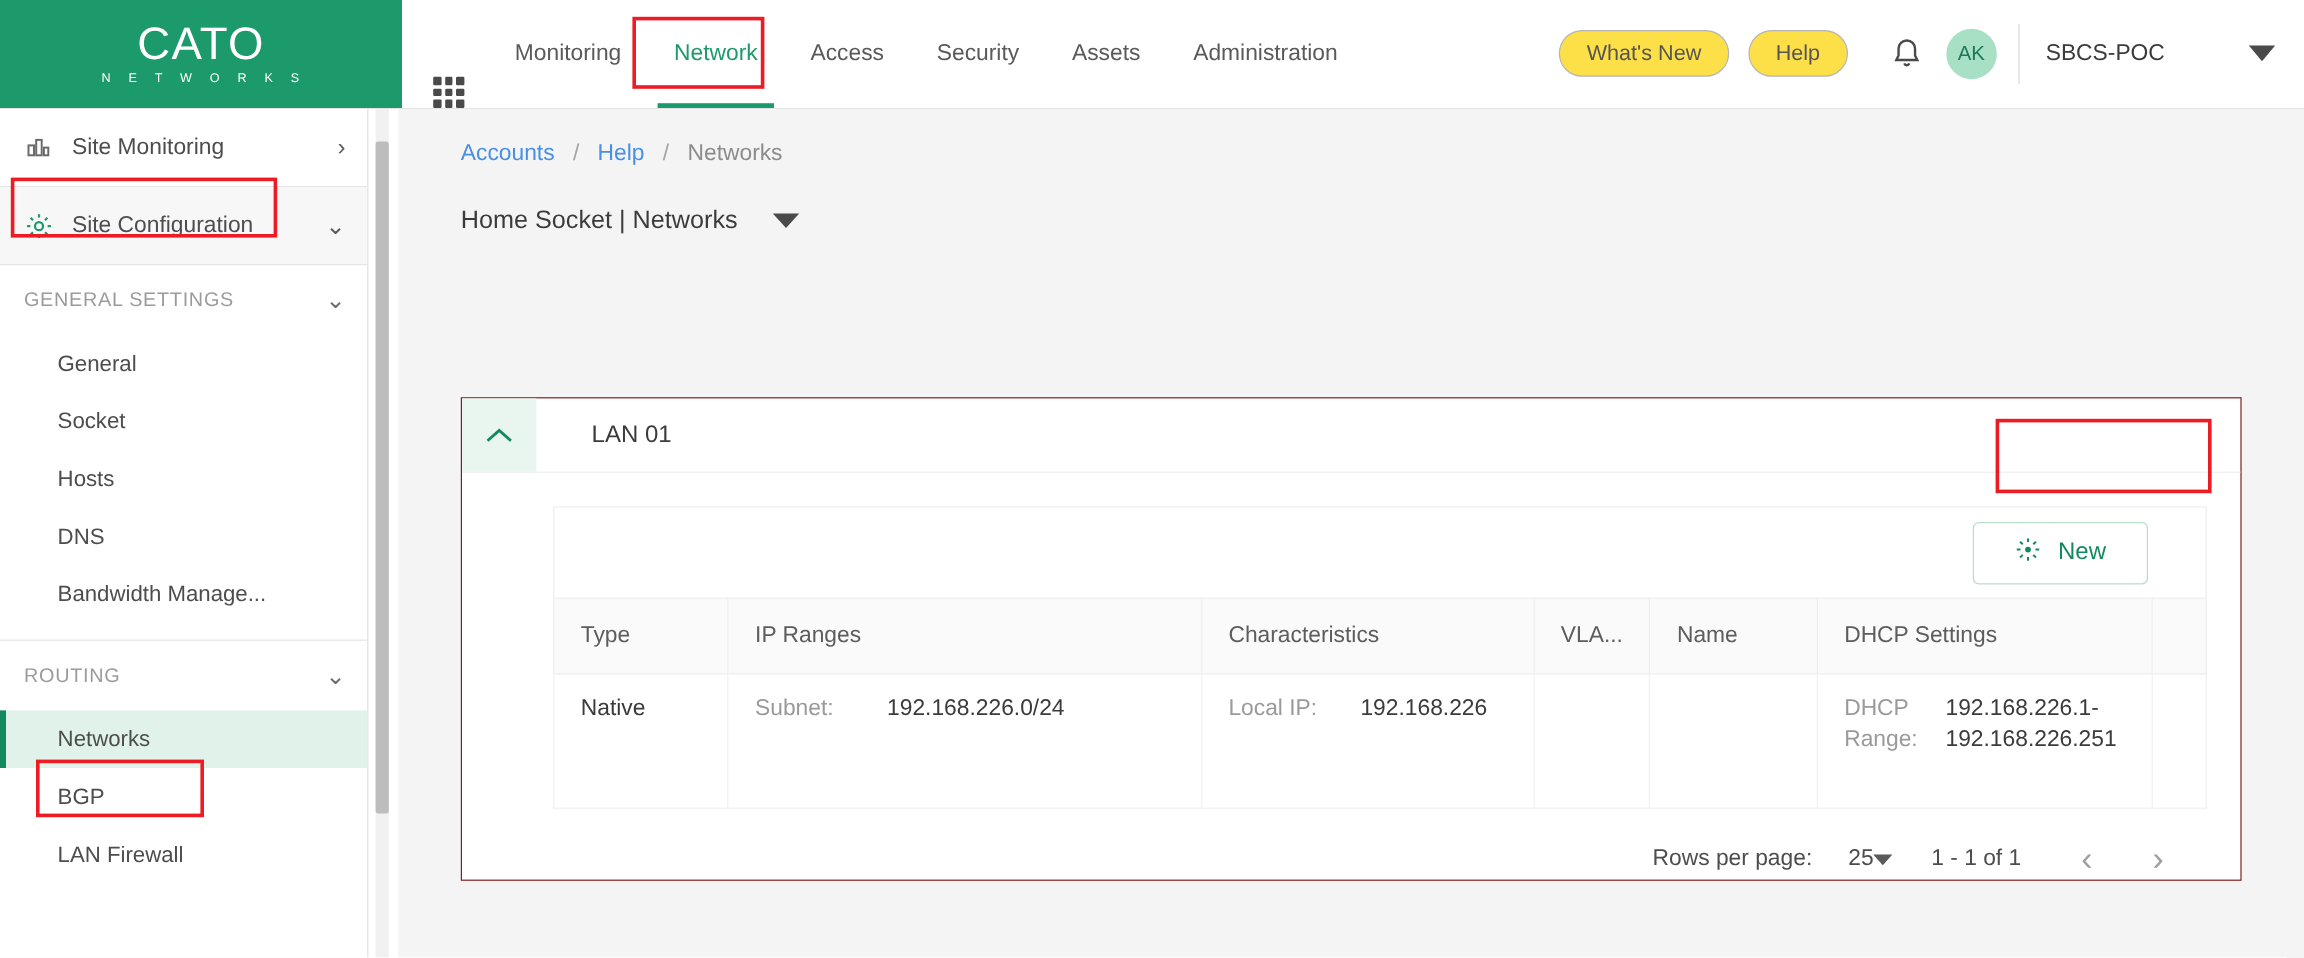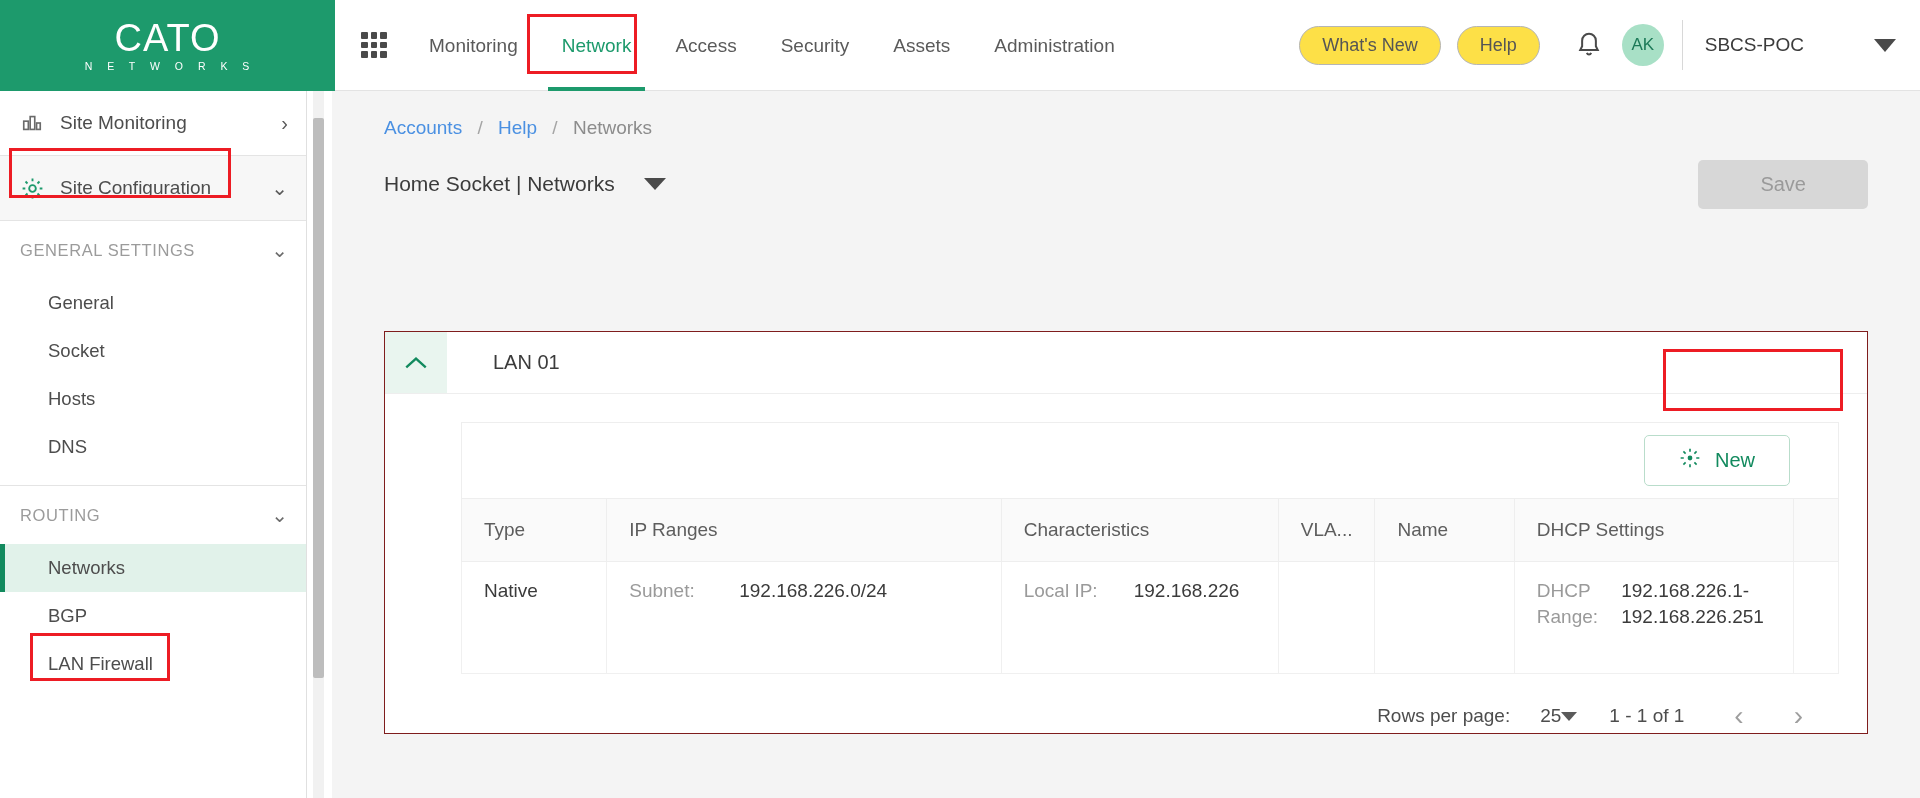--- a/index.html
+++ b/index.html
@@ -10,21 +10,21 @@
     overflow: hidden;
   }
 
   #app { position: relative; width: 1920px; height: 798px; background:#fff; }
 
   
   .topbar {
     position: absolute; top: 0; left: 0; width: 1920px; height: 91px;
     background: #ffffff;
     border-bottom: 1px solid #e3e3e3;
-    display: flex; align-items: center;
+    display: flex; align-items: flex-end;
   }
   .logo-block {
     width: 335px; height: 91px; background: #1d9a6c;
     display: flex; flex-direction: column;
     align-items: center; justify-content: center;
     flex: 0 0 335px;
   }
   .logo-main {
     color: #fff; font-size: 38px; letter-spacing: 1px;
     font-weight: 400; line-height: 38px;
@@ -283,20 +283,21 @@
     <div class="side-div"></div>
 
     <div class="side-group">
       <span class="glabel">GENERAL SETTINGS</span>
       <span class="gchev">⌄</span>
     </div>
     <div class="side-sub">General</div>
     <div class="side-sub">Socket</div>
     <div class="side-sub">Hosts</div>
     <div class="side-sub">DNS</div>
+    <div class="side-sub">Bandwidth Manage...</div>
     <div class="side-div" style="margin-top:14px;"></div>
 
     <div class="side-group">
       <span class="glabel">ROUTING</span>
       <span class="gchev">⌄</span>
     </div>
     <div class="side-sub selected">Networks</div>
     <div class="side-sub">BGP</div>
     <div class="side-sub">LAN Firewall</div>
   </div>
@@ -315,21 +316,20 @@
       <a>Accounts</a>
       <span class="sep">/</span>
       <a>Help</a>
       <span class="sep">/</span>
       <span>Networks</span>
     </div>
 
     <div class="pagehead">
       <span class="ptitle">Home Socket | Networks</span>
       <span class="pcaret"></span>
-      <button class="savebtn">Save</button>
     </div>
 
     <div class="card">
       <div class="card-head">
         <div class="toggle">
           <svg width="26" height="16" viewBox="0 0 24 14" fill="none" stroke="#128a5e" stroke-width="2.2">
             <path d="M3 11 L12 3 L21 11"></path>
           </svg>
         </div>
         <div class="ctitle">LAN 01</div>

